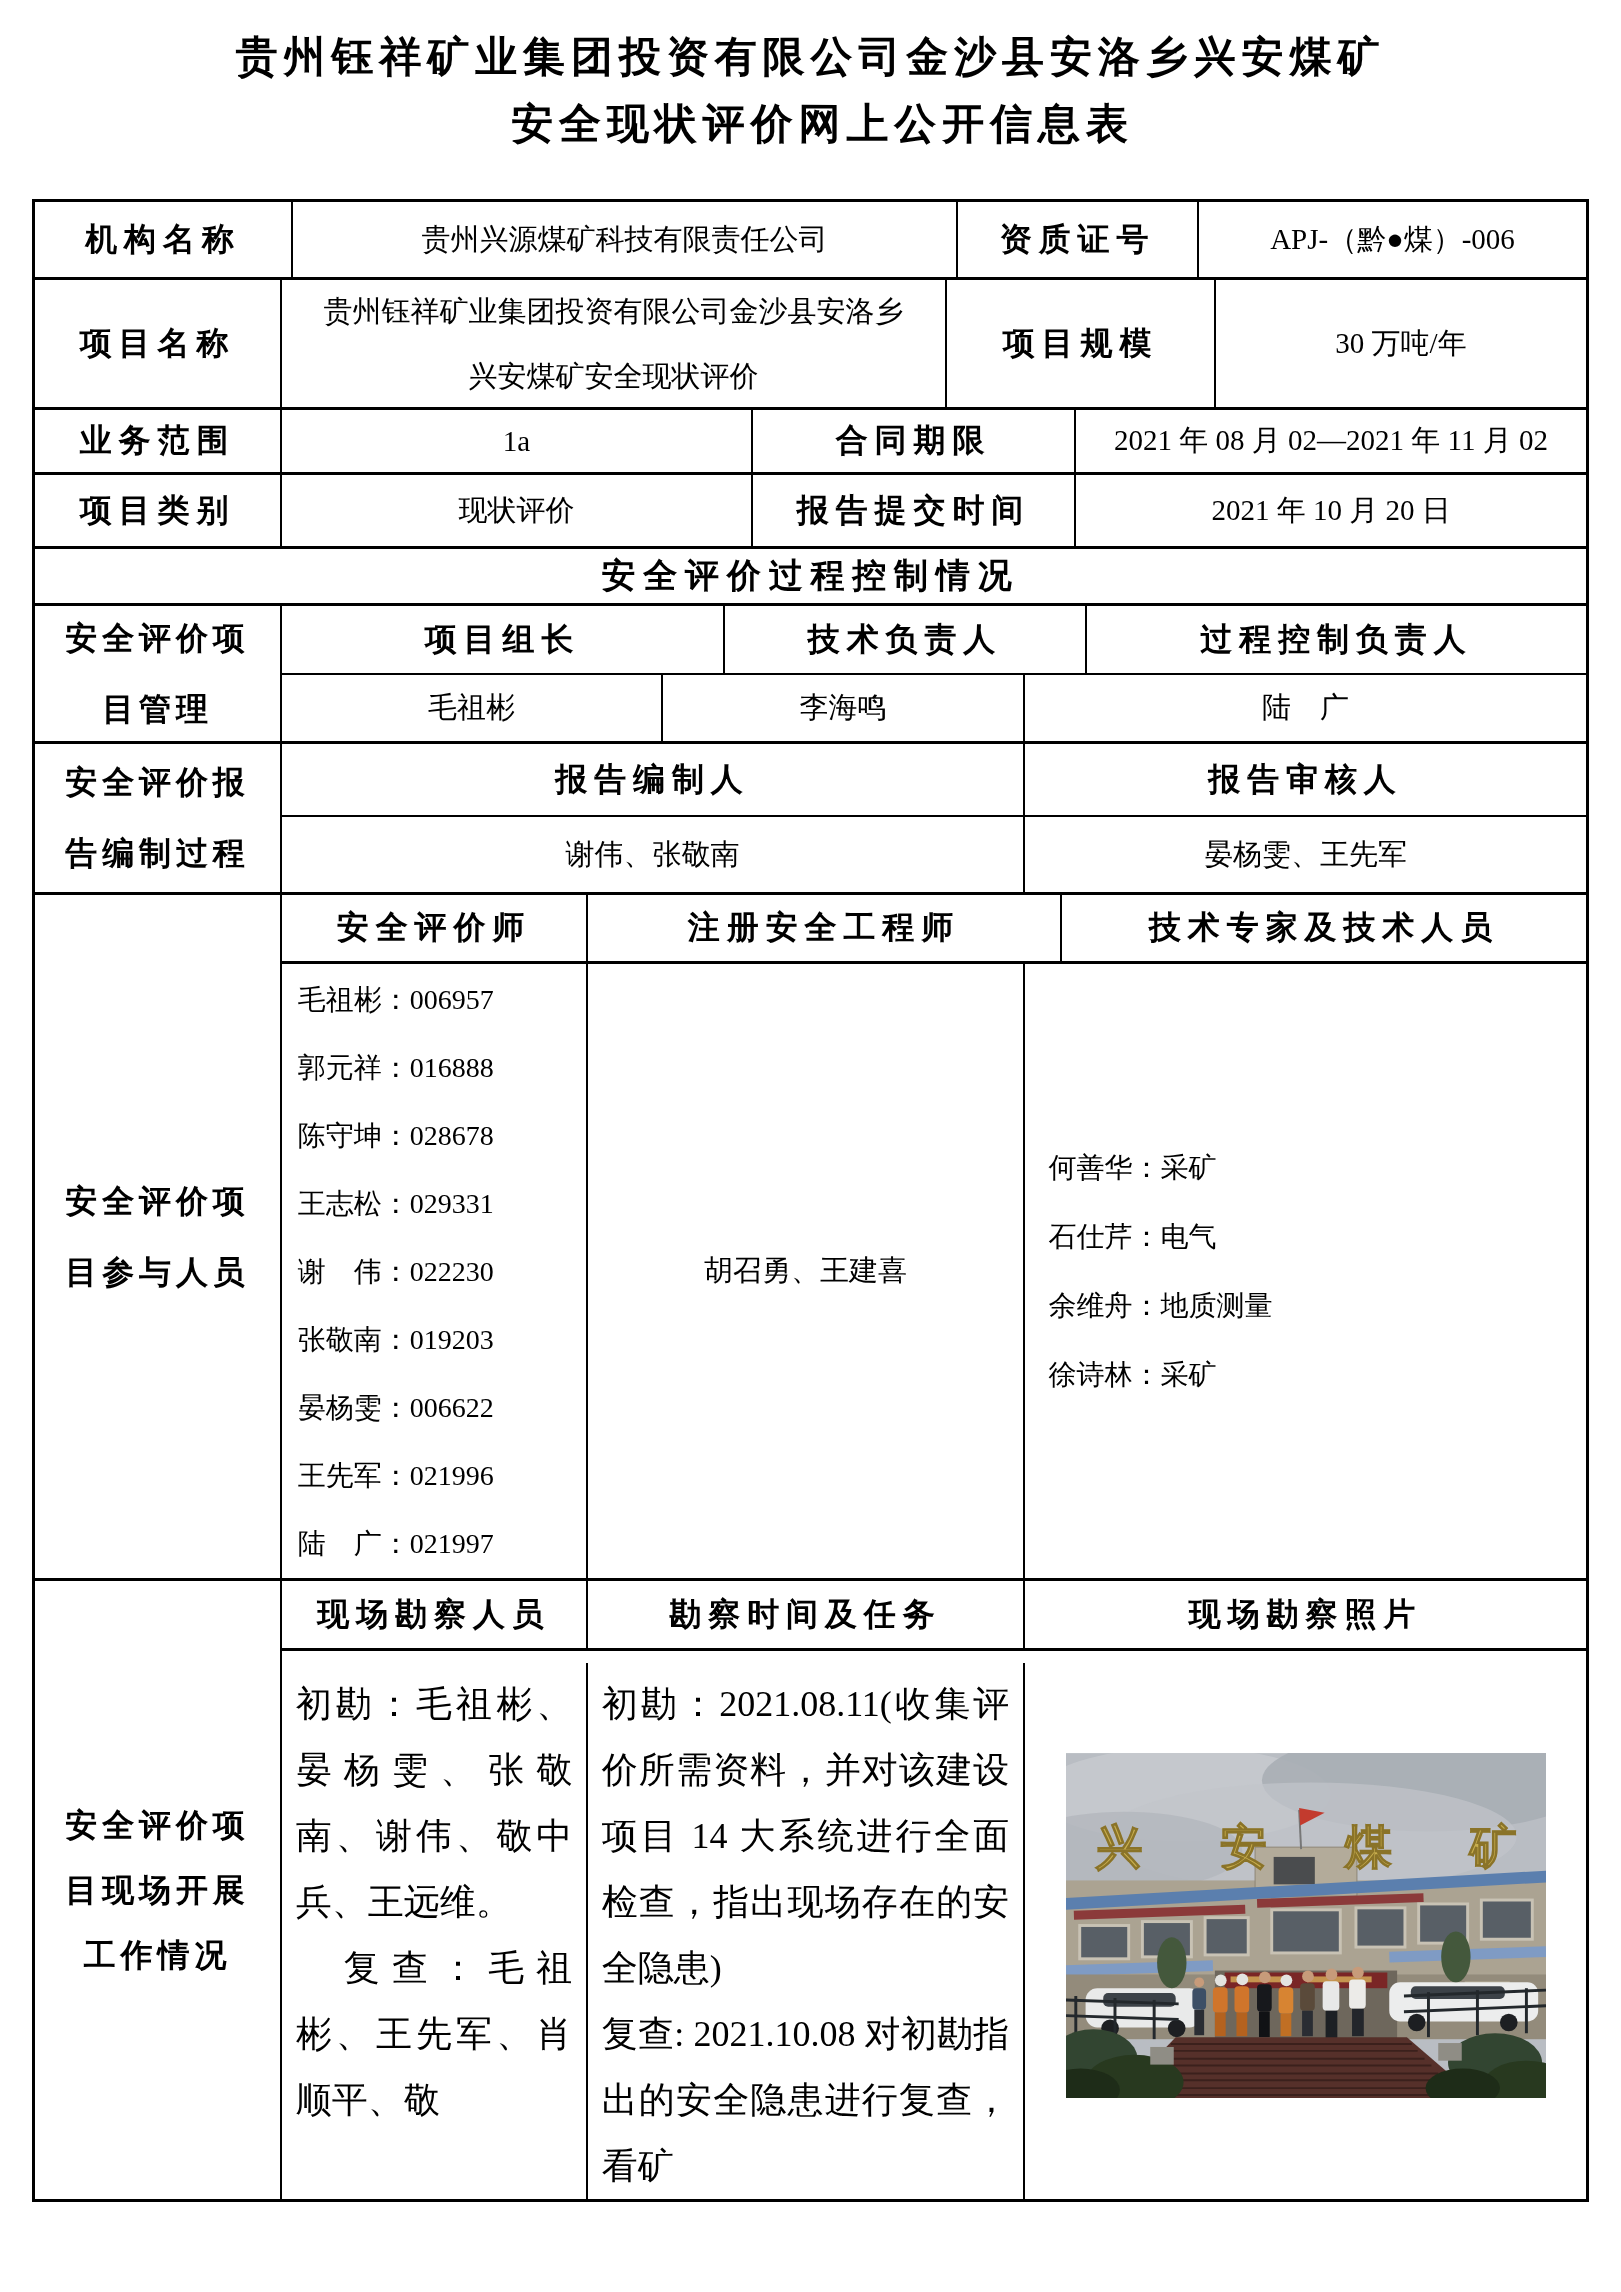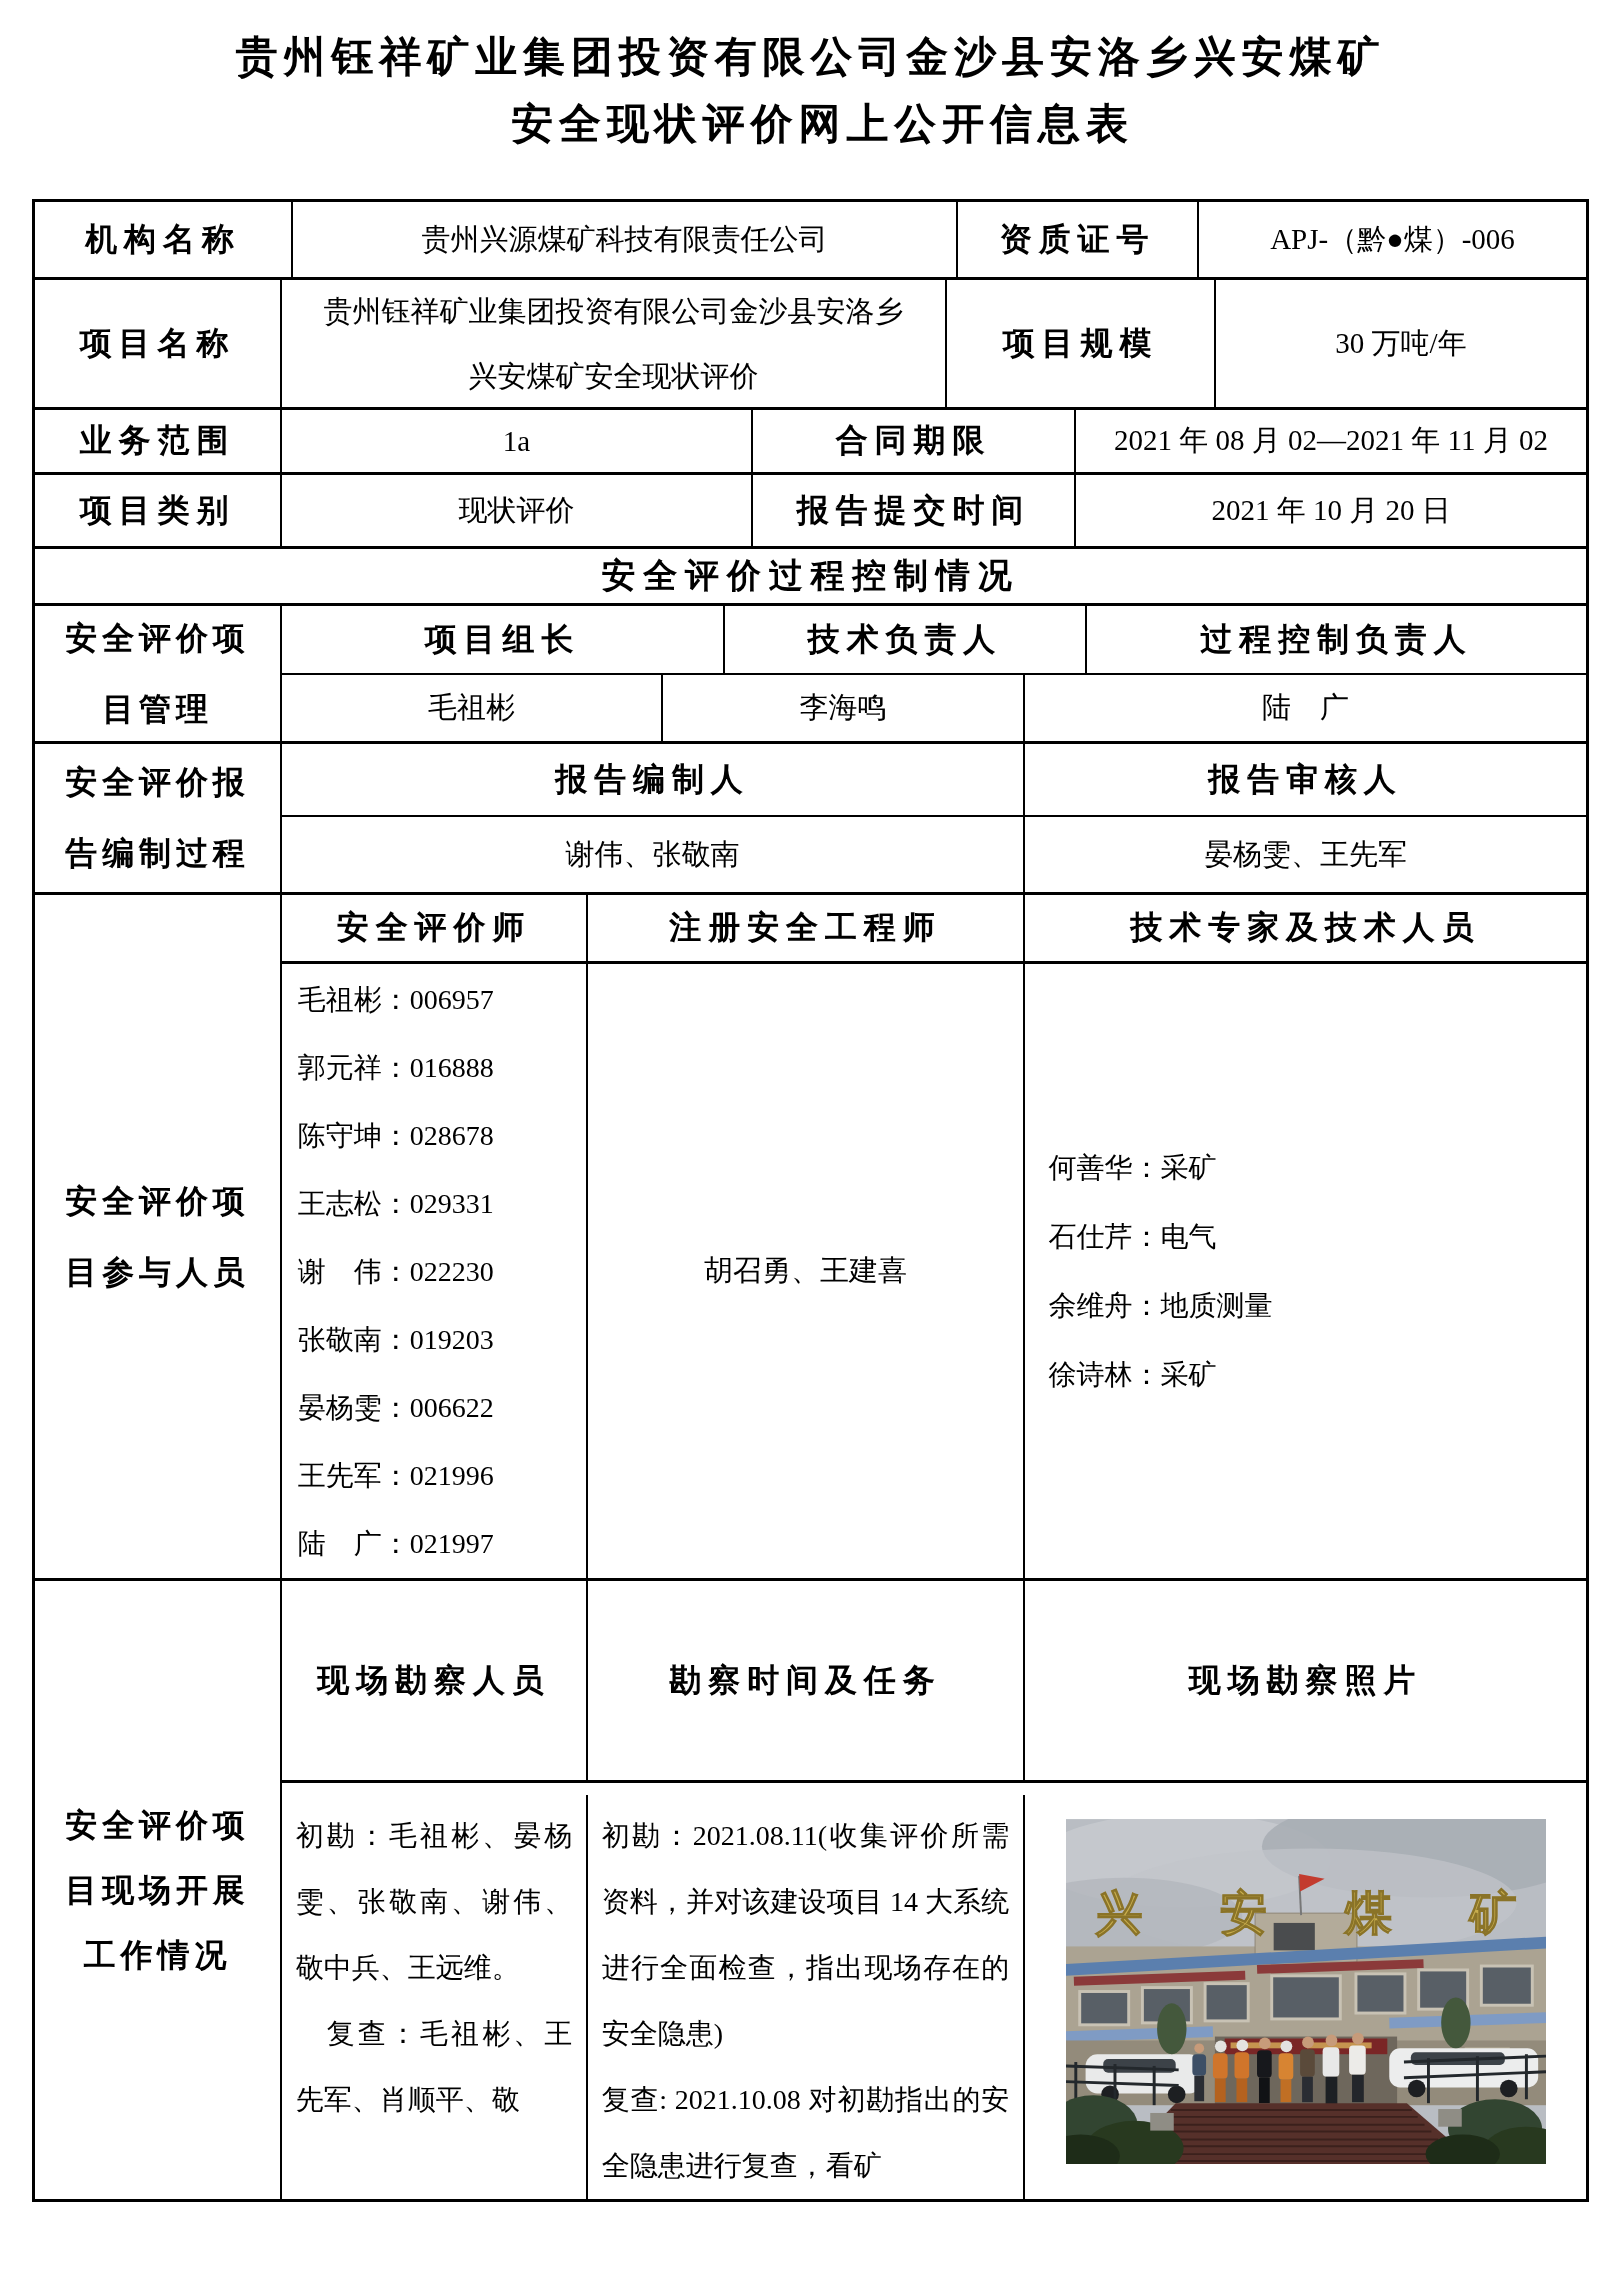--- a/index.html
+++ b/index.html
@@ -53,21 +53,21 @@
     display: block; text-align: left; padding: 2px 0 0 15.7px;
     font-size: 28px; line-height: 68px; white-space: normal;
   }
   .center-cell { font-size: 29px; }
   .experts-cell {
     display: flex; flex-direction: column; justify-content: center; align-items: flex-start;
     text-align: left; padding-left: 23.5px; font-size: 28px; line-height: 69px;
   }
   .para-cell {
     display: block; text-align: justify; padding: 7.8px 13.7px 0 13.7px;
-    font-size: 28px; line-height: 66px; white-space: normal; margin-top: 12px;
+    font-size: 36px; line-height: 66px; white-space: normal; margin-top: 12px;
   }
   .photo-cell { display: flex; align-items: center; justify-content: center; }
 </style>
 </head>
 <body>
 
 <div class="page">
 
   <div class="title1">贵州钰祥矿业集团投资有限公司金沙县安洛乡兴安煤矿</div>
   <div class="title2">安全现状评价网上公开信息表</div>
@@ -138,21 +138,21 @@
         </div>
       </div>
     </div>
 
     <div class="section" style="height:686px">
       <div class="sec-left">安全评价项
 目参与人员</div>
       <div class="sec-right">
         <div class="subrow bthick" style="height:72px">
           <div class="cell lbl" style="width:306px">安全评价师</div>
-          <div class="cell lbl" style="width:437px">注册安全工程师</div>
+          <div class="cell lbl" style="width:474px">注册安全工程师</div>
           <div class="cell lbl end" style="flex:1">技术专家及技术人员</div>
         </div>
         <div class="subrow" style="flex:1">
           <div class="cell list-cell" style="width:306px">
             <div>毛祖彬：006957</div>
             <div>郭元祥：016888</div>
             <div>陈守坤：028678</div>
             <div>王志松：029331</div>
             <div>谢　伟：022230</div>
             <div>张敬南：019203</div>

